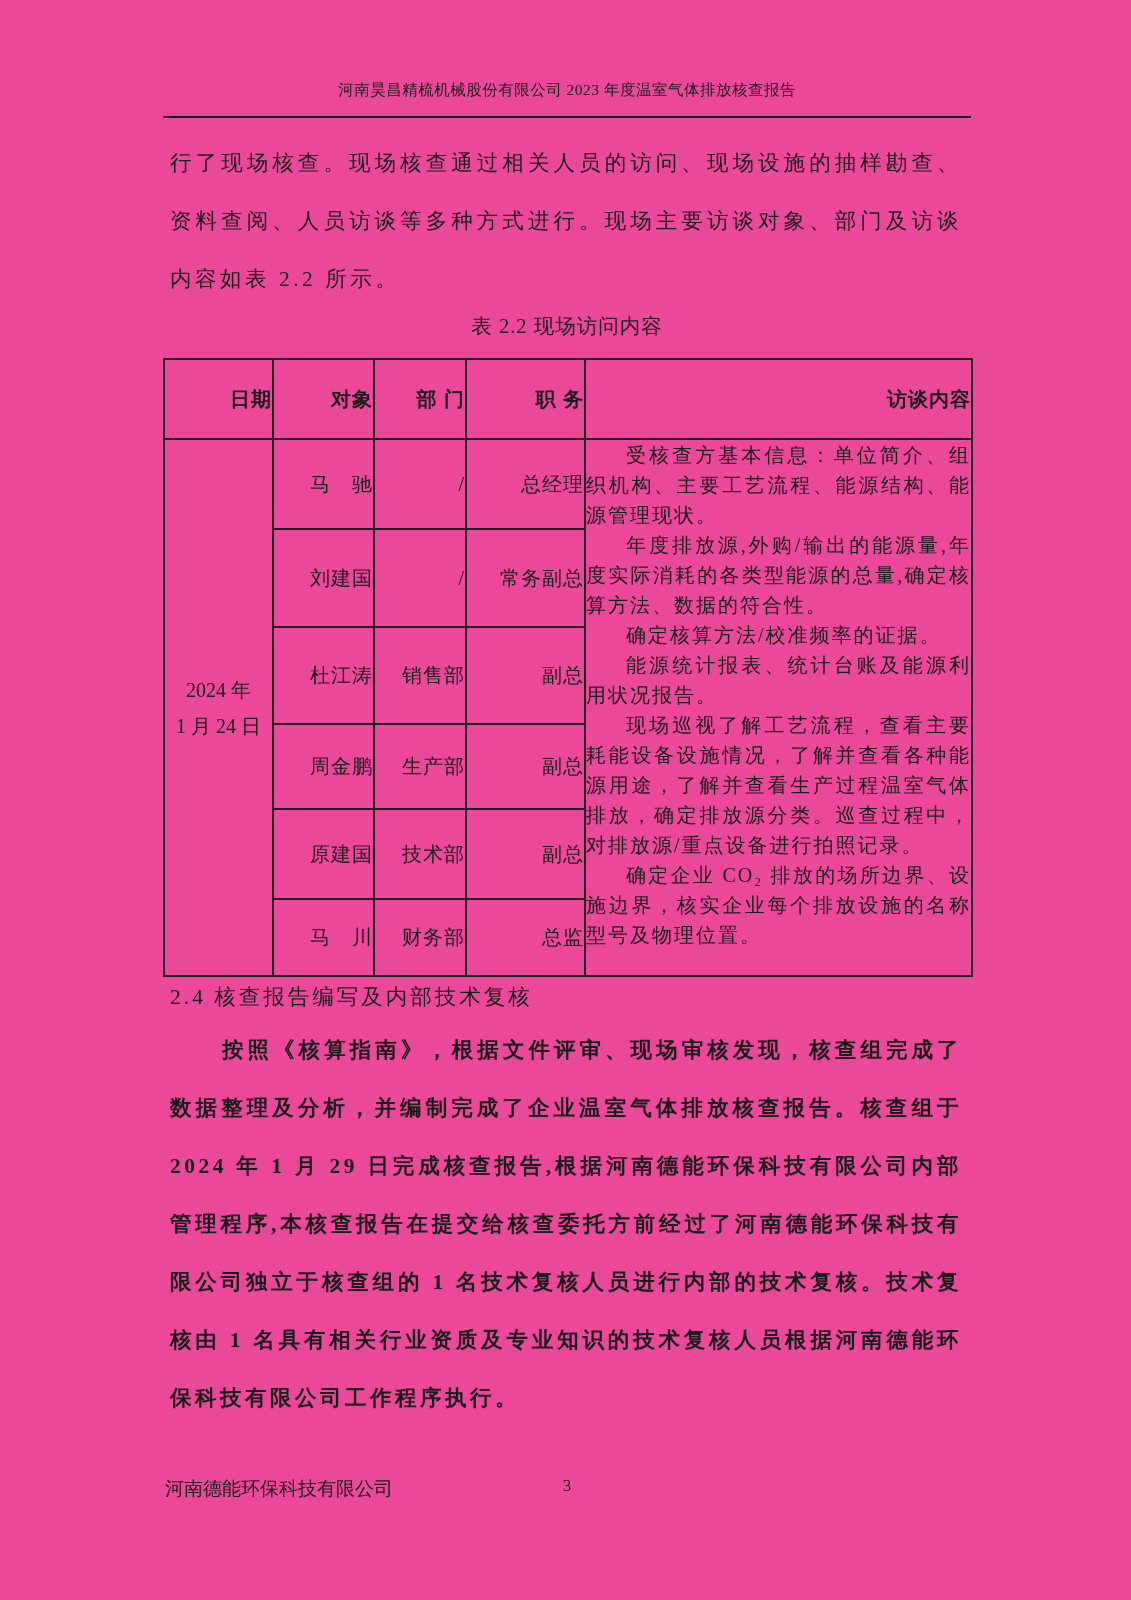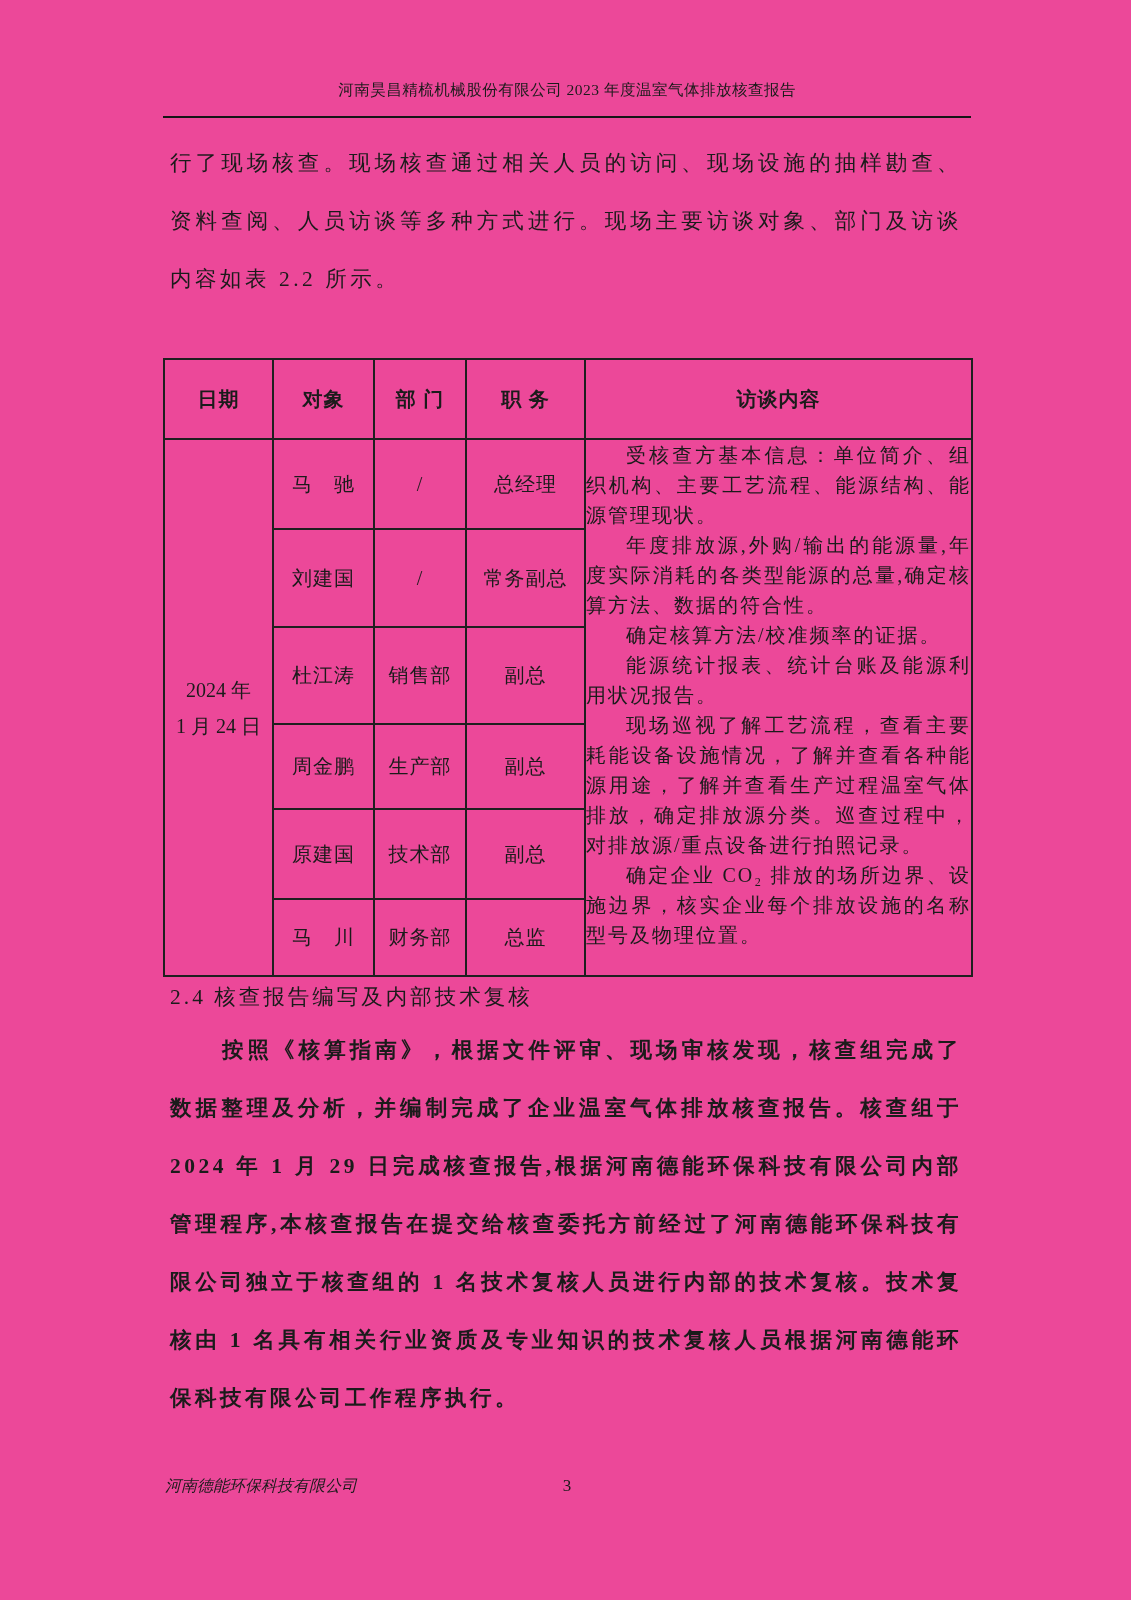--- a/index.html
+++ b/index.html
@@ -68,25 +68,25 @@
     border: 2px solid #1f1f1f;
     padding: 0;
     font-size: 20px;
     color: #1b1b1b;
   }
   table.visit-table th {
     height: 78px;
     font-family: "Liberation Sans", sans-serif;
     font-weight: bold;
     letter-spacing: 1px;
-    text-align: center;
+    text-align: right;
     vertical-align: middle;
   }
   td.c-cell {
-    text-align: center;
+    text-align: right;
     vertical-align: middle;
     letter-spacing: 1px;
     margin-left: 44px;
   }
   td.date-cell {
     text-align: center;
     vertical-align: middle;
     font-size: 20px;
     line-height: 36px;
   }
@@ -121,42 +121,42 @@
     letter-spacing: 3.5px;
     text-align: justify;
     text-justify: inter-ideograph;
     text-indent: 52px;
     font-weight: bold;
   }
   .footer-company {
     position: absolute;
     left: 165px;
     top: 1476px;
-    font-size: 16px;
-    font-style: italic;
+    font-size: 19px;
   }
   .footer-page {
     position: absolute;
     left: 163px;
     top: 1476px;
     width: 808px;
     text-align: center;
     font-size: 17px;
   }
 </style>
 </head>
 <body>
 
 <div class="page">
 
   <div class="doc-header">河南昊昌精梳机械股份有限公司 2023 年度温室气体排放核查报告</div>
   <div class="header-rule"></div>
 
   <div class="intro">行了现场核查。现场核查通过相关人员的访问、现场设施的抽样勘查、资料查阅、人员访谈等多种方式进行。现场主要访谈对象、部门及访谈内容如表 2.2 所示。</div>
 
+  <div class="table-caption">表 2.2 现场访问内容</div>
 
   <table class="visit-table">
     <colgroup>
       <col style="width:109px">
       <col style="width:101px">
       <col style="width:92px">
       <col style="width:119px">
       <col style="width:387px">
     </colgroup>
     <thead>

